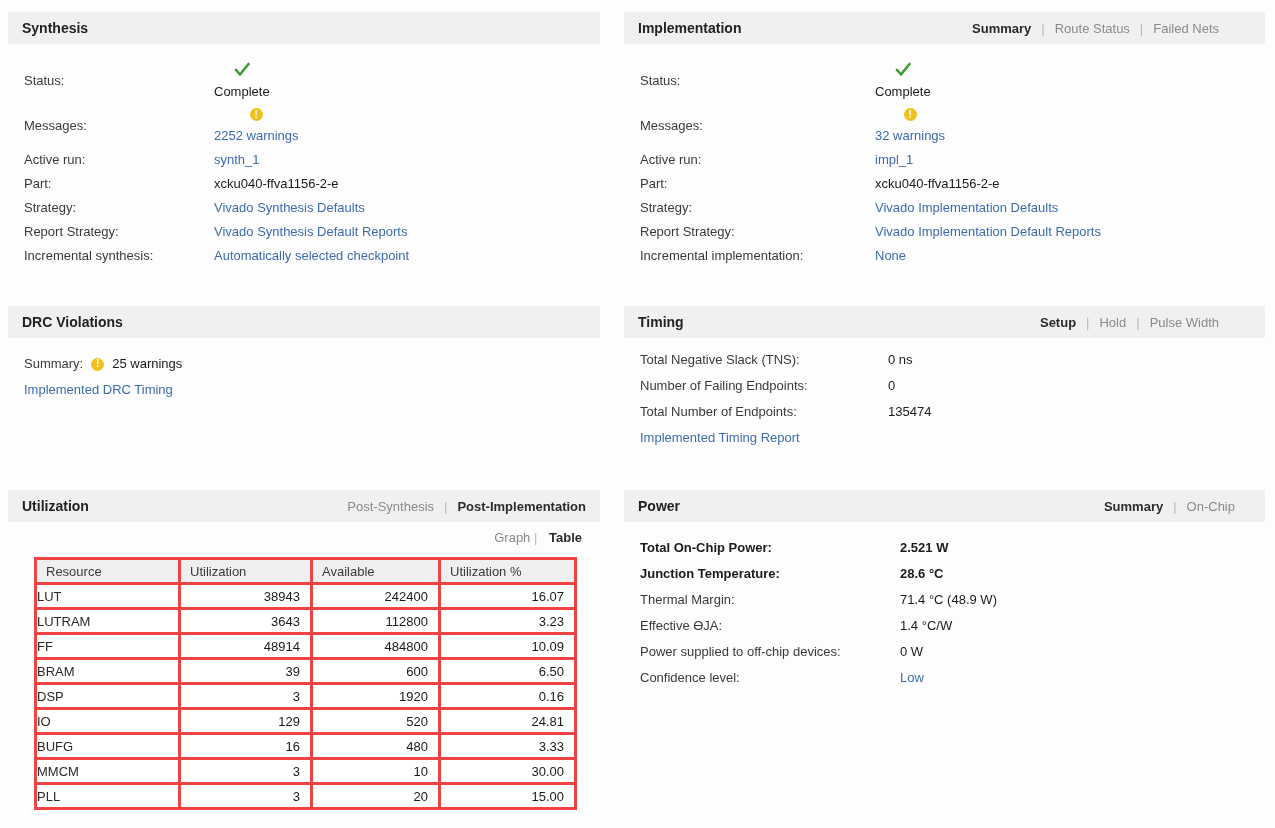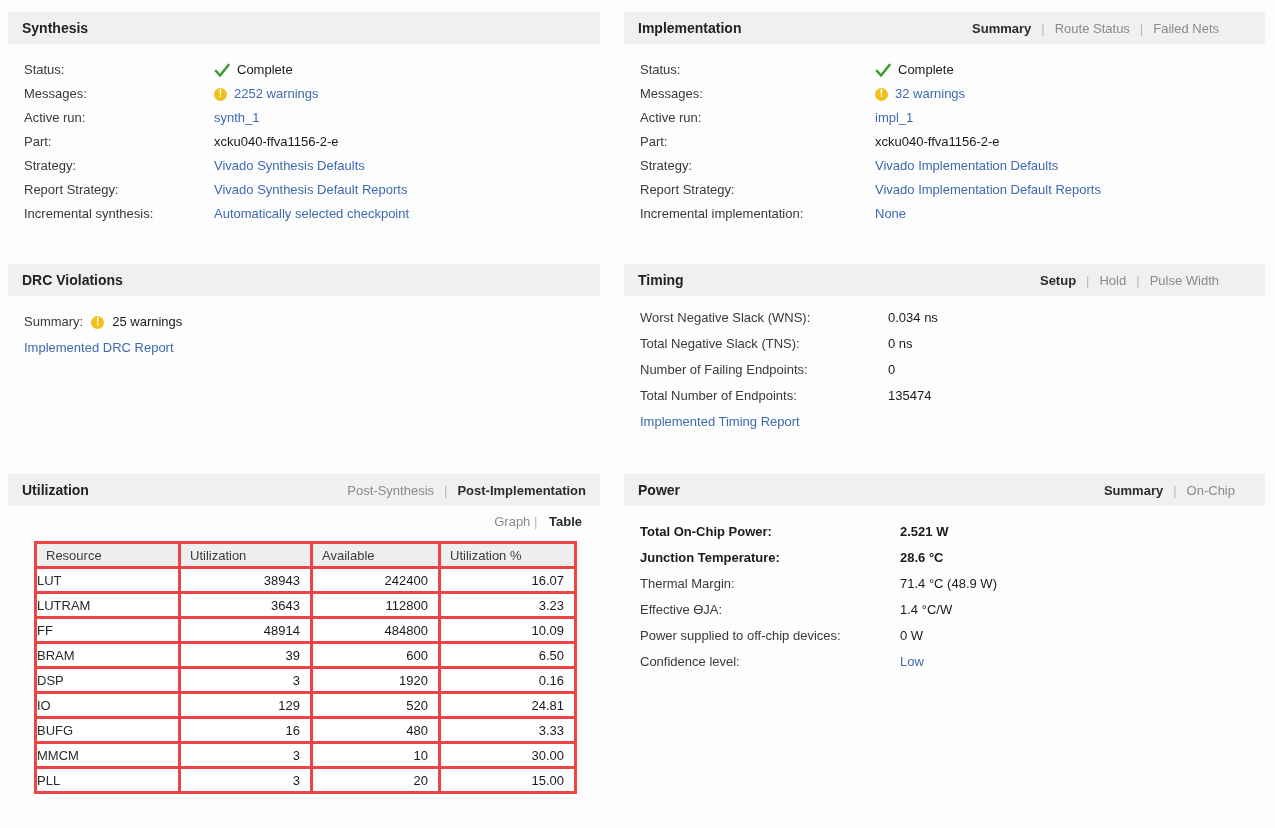--- a/index.html
+++ b/index.html
@@ -44,21 +44,21 @@
   .tab-sep { color: #b8b8b8; }
   .panel-body { padding: 18px 12px 10px 16px; }
   .panel-timing .panel-body { padding-top: 14px; }
   .info-row { display: flex; align-items: center; margin-bottom: 8px; line-height: 16px; }
   .info-row .label { flex: none; color: #3a3a3a; }
   .panel-synthesis .info-row .label { width: 190px; }
   .panel-implementation .info-row .label { width: 235px; }
   .panel-timing .info-row .label { width: 248px; }
   .panel-power .info-row .label { width: 260px; }
   .panel-timing .info-row, .panel-power .info-row { margin-bottom: 10px; }
-  .value { color: #1a1a1a; }
+  .value { color: #1a1a1a; flex-direction: column; }
   .with-icon { display: flex; align-items: center; gap: 7px; }
   a.link, .link {
     color: var(--link, #3e6ab0);
     text-decoration: none;
     cursor: pointer;
   }
   .bold-row .label, .bold-row .value { font-weight: bold; color: #1a1a1a; }
   .report-link-row { margin-top: 4px; margin-bottom: 10px; line-height: 16px; }
 
   
@@ -218,41 +218,37 @@
     <header class="panel-header">
       <h2 class="panel-title">DRC Violations</h2>
     </header>
     <div class="panel-body">
       <div class="drc-summary">
         <span class="label">Summary:</span>
         <span class="warning-icon"></span>
         <span class="value">25 warnings</span>
       </div>
       <div class="report-link-row">
-        <a class="link">Implemented DRC Report</a>
+        <a class="link">Implemented DRC Timing</a>
       </div>
     </div>
   </section>
 
   <section class="panel panel-timing col-right">
     <header class="panel-header">
       <h2 class="panel-title">Timing</h2>
       <nav class="tabs">
         <span class="tab active">Setup</span>
         <span class="tab-sep">|</span>
         <span class="tab">Hold</span>
         <span class="tab-sep">|</span>
         <span class="tab">Pulse Width</span>
       </nav>
     </header>
     <div class="panel-body">
-      <div class="info-row">
-        <span class="label">Worst Negative Slack (WNS):</span>
-        <span class="value">0.034 ns</span>
-      </div>
       <div class="info-row">
         <span class="label">Total Negative Slack (TNS):</span>
         <span class="value">0 ns</span>
       </div>
       <div class="info-row">
         <span class="label">Number of Failing Endpoints:</span>
         <span class="value">0</span>
       </div>
       <div class="info-row">
         <span class="label">Total Number of Endpoints:</span>

